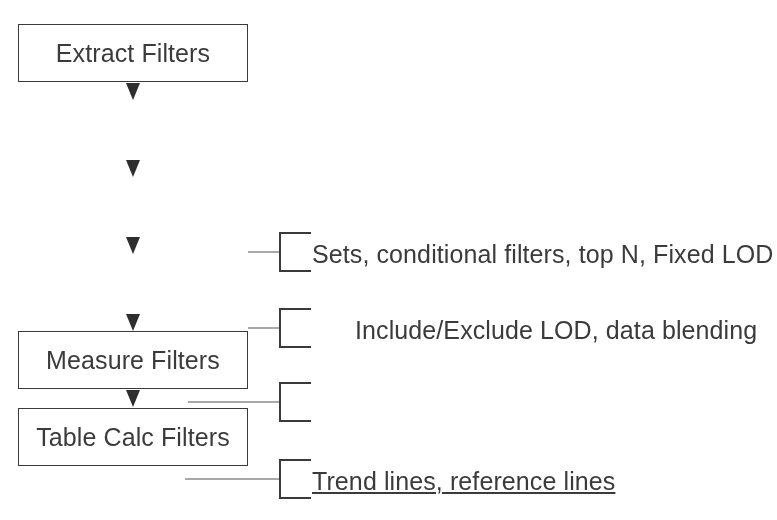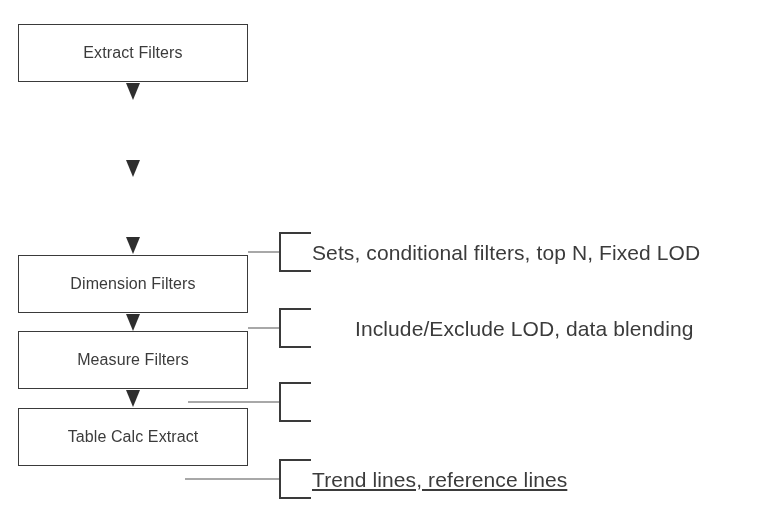--- a/index.html
+++ b/index.html
@@ -33,21 +33,21 @@
     height: 58px;
     box-sizing: border-box;
     border: 1.6px solid #3a3a3a;
     background: #ffffff;
     display: flex;
     align-items: center;
     justify-content: center;
     z-index: 4;
   }
   .flow-box-label {
-    font-size: 16px;
+    font-size: 25px;
     font-weight: 400;
     color: #3b3b3b;
     letter-spacing: 0.1px;
     line-height: 1;
     white-space: nowrap;
   }
 
   
   .flow-arrow {
     position: absolute;
@@ -83,21 +83,21 @@
     border-right: none;
     width: 32px;
     height: 40px;
     z-index: 3;
     background: transparent;
   }
 
   
   .annotation-text {
     position: absolute;
-    font-size: 21px;
+    font-size: 25px;
     font-weight: 400;
     color: #3b3b3b;
     letter-spacing: 0.1px;
     line-height: 1;
     white-space: nowrap;
     z-index: 4;
   }
 </style>
 </head>
 <body>
@@ -115,38 +115,35 @@
 
   <div class="flow-arrow" style="top:160px;">
       <span class="tri"></span>
     </div>
 
 
   <div class="flow-arrow" style="top:237px;">
       <span class="tri"></span>
     </div>
 
-  <div class="flow-box" style="top:255px;">
-    <span class="flow-box-label">Dimension Filters</span>
-  </div>
 
   <div class="flow-arrow" style="top:314px;">
       <span class="tri"></span>
     </div>
 
   <div class="flow-box" style="top:331px;text-align:right;">
     <span class="flow-box-label">Measure Filters</span>
   </div>
 
   <div class="flow-arrow" style="top:390px;">
       <span class="tri"></span>
     </div>
 
   <div class="flow-box" style="top:408px;">
-    <span class="flow-box-label">Table Calc Extract</span>
+    <span class="flow-box-label">Table Calc Filters</span>
   </div>
 
   <div class="leader-line" style="left:248px; top:251px; width:32px;"></div>
   <div class="bracket" style="left:279px; top:232px;"></div>
   <div class="annotation-text" style="left:312px; top:242px;">Sets, conditional filters, top N, Fixed LOD</div>
 
   <div class="leader-line" style="left:248px; top:327px; width:32px;"></div>
   <div class="bracket" style="left:279px; top:308px;"></div>
   <div class="annotation-text" style="left:321px; top:318px;margin-left:34px;">Include/Exclude LOD, data blending</div>
 

